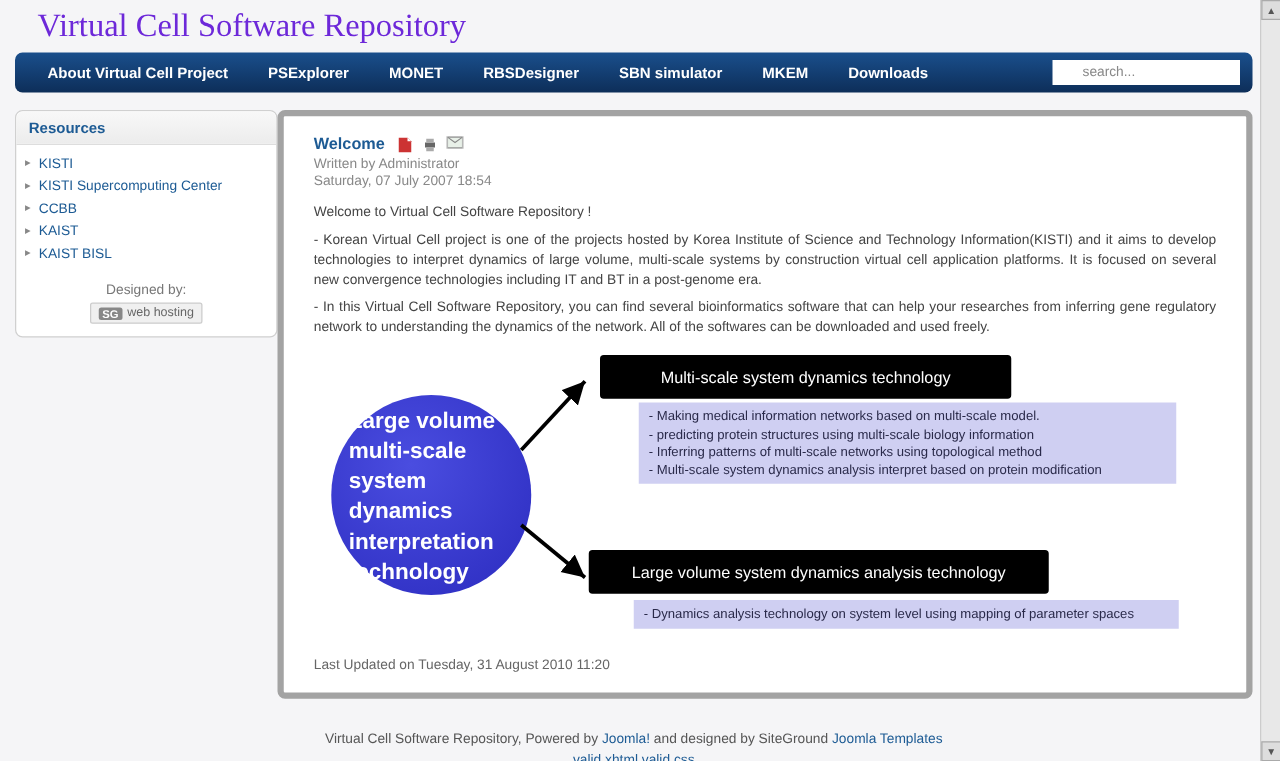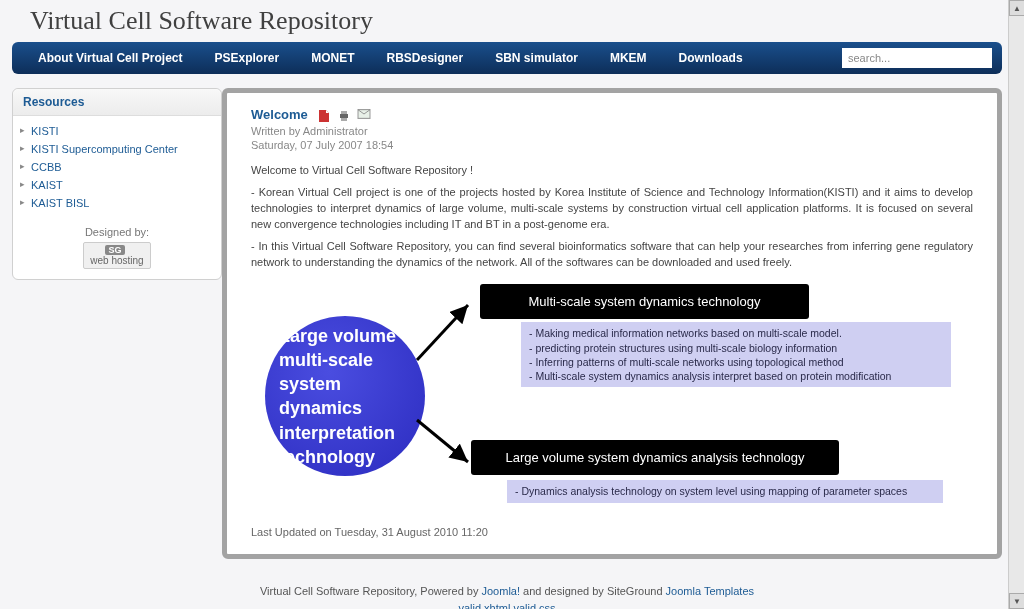--- a/index.html
+++ b/index.html
@@ -35,21 +35,21 @@
     justify-content: center;
     font-size: 8px;
     color: #555;
   }
   .page {
     padding: 2px 22px 0 12px;
   }
   .site-title {
     font-family: Georgia, 'Times New Roman', serif;
     font-size: 26px;
-    color: #404040;
+    color: #6d28d9;
     font-weight: normal;
     padding: 4px 0 6px 18px;
   }
   .nav {
     background: linear-gradient(#1a4f8c, #0d2e59);
     border-radius: 6px;
     height: 32px;
     display: flex;
     align-items: center;
     padding: 0 10px;
@@ -64,21 +64,21 @@
     white-space: nowrap;
   }
   .nav-spacer { flex: 1; }
   .search-box {
     height: 20px;
     width: 150px;
     background: #fff;
     border: none;
     font-size: 11px;
     color: #888;
-    padding: 0 6px;
+    padding: 0 24px;
   }
   .content-row {
     display: flex;
     margin-top: 14px;
   }
   .sidebar {
     width: 210px;
     flex-shrink: 0;
   }
   .sidebar-box {
@@ -123,21 +123,20 @@
   .host-btn {
     margin-top: 4px;
     display: inline-flex;
     align-items: center;
     border: 1px solid #ccc;
     background: #f0f0f0;
     padding: 2px 6px;
     font-size: 10px;
     color: #666;
     border-radius: 2px;
-    flex-direction: column;
   }
   .host-badge {
     display: inline-block;
     background: #888;
     color: #fff;
     font-weight: bold;
     font-size: 9px;
     padding: 0 3px;
     margin-right: 4px;
     border-radius: 2px;
@@ -220,21 +219,21 @@
   .dark-box.top { left: 229px; top: 2px; width: 329px; }
   .dark-box.bottom { left: 220px; top: 158px; width: 368px; }
   .info-box {
     position: absolute;
     background: #cfcff2;
     color: #2a2a4a;
     font-size: 10.5px;
     padding: 4px 8px;
     line-height: 1.35;
   }
-  .info-box.top { left: 260px; top: 40px; width: 430px; margin-left: 10px; }
+  .info-box.top { left: 260px; top: 40px; width: 430px; }
   .info-box.bottom { left: 256px; top: 198px; width: 436px; }
   svg.arrows {
     position: absolute;
     left: 150px;
     top: 8px;
     width: 110px;
     height: 200px;
     pointer-events: none;
   }
   .updated {

